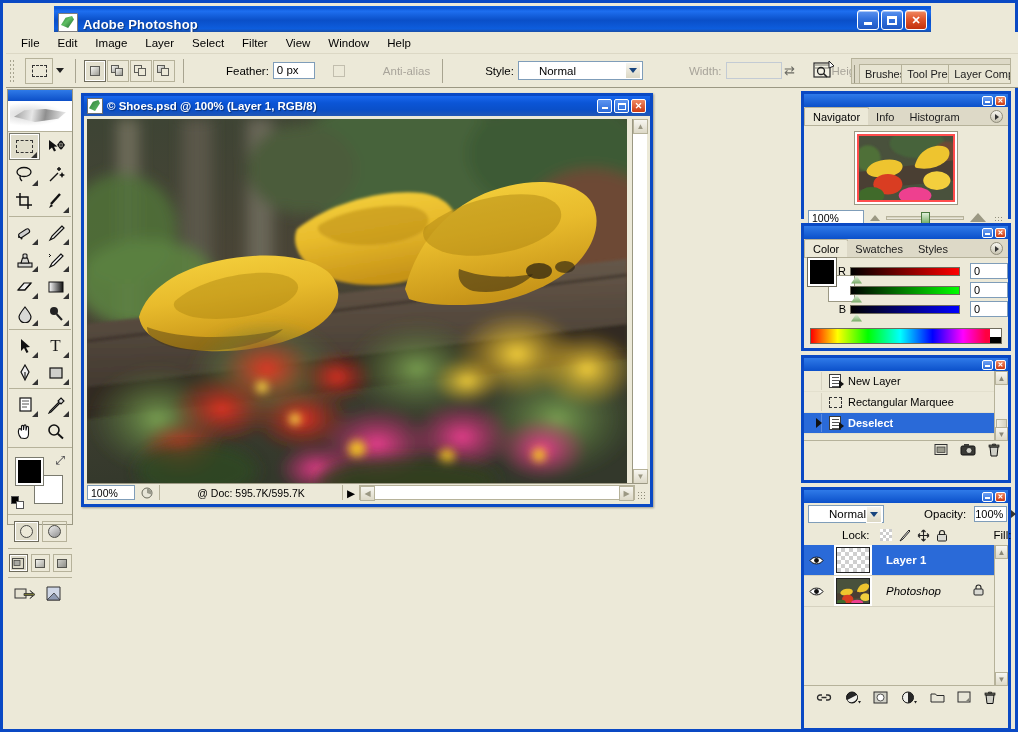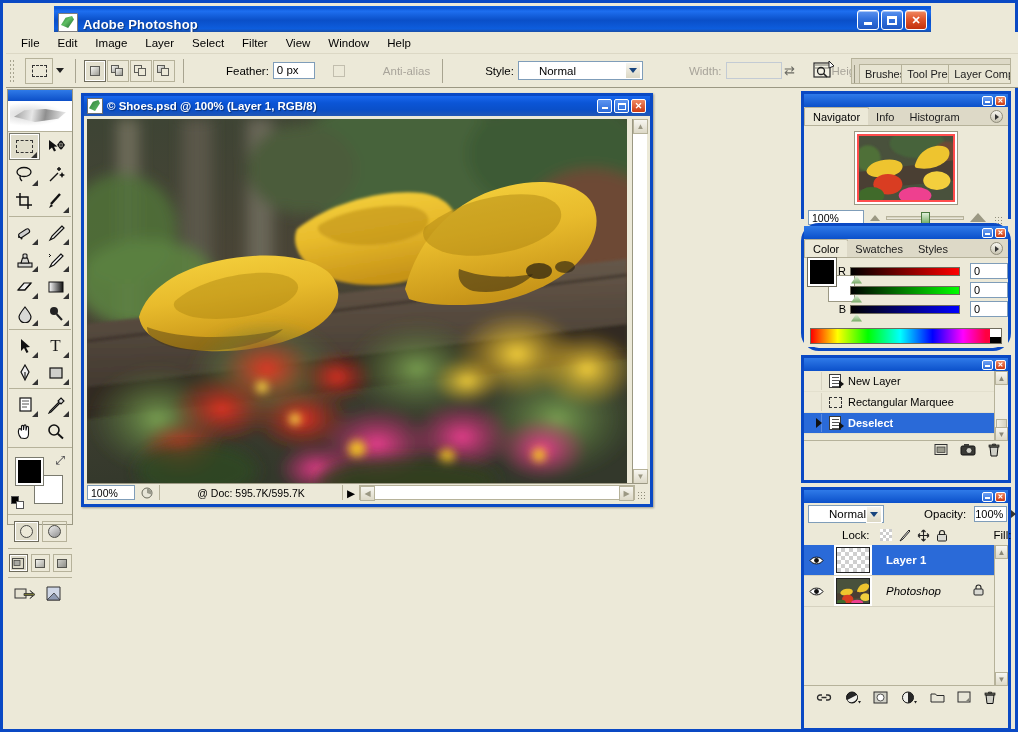--- a/index.html
+++ b/index.html
@@ -785,21 +785,21 @@
           <div class="tri-s"></div>
           <div class="zslider">
               <div class="zthumb"></div>
             </div>
           <div class="tri-l"></div>
           <div class="resizegrip"></div>
         </div>
       </div>
     </div>
 
-    <div class="panel" style="top:220px;width:210px;height:128px;border-radius:18px;">
+    <div class="panel" style="top:220px;width:210px;height:128px;">
       <div class="pbar">
         <div class="pwb min">
             <span class="g"></span>
           </div>
         <div class="pwb close">
             <span class="g">✕</span>
           </div>
       </div>
       <div class="tabrow">
         <div class="ptab active">Color</div>

